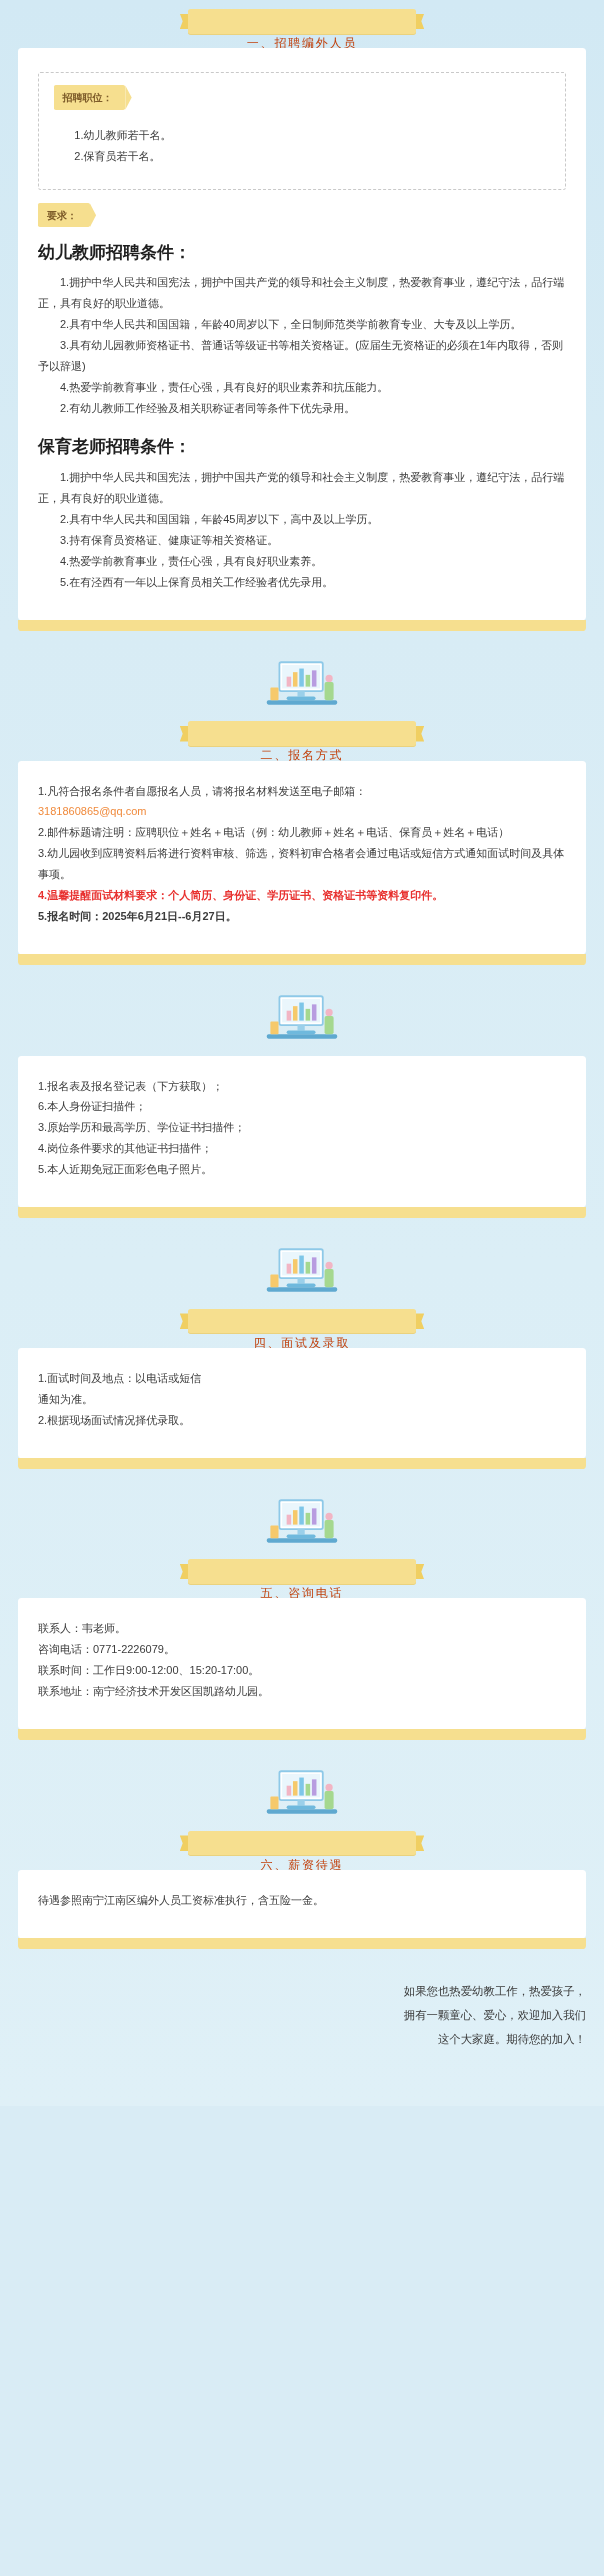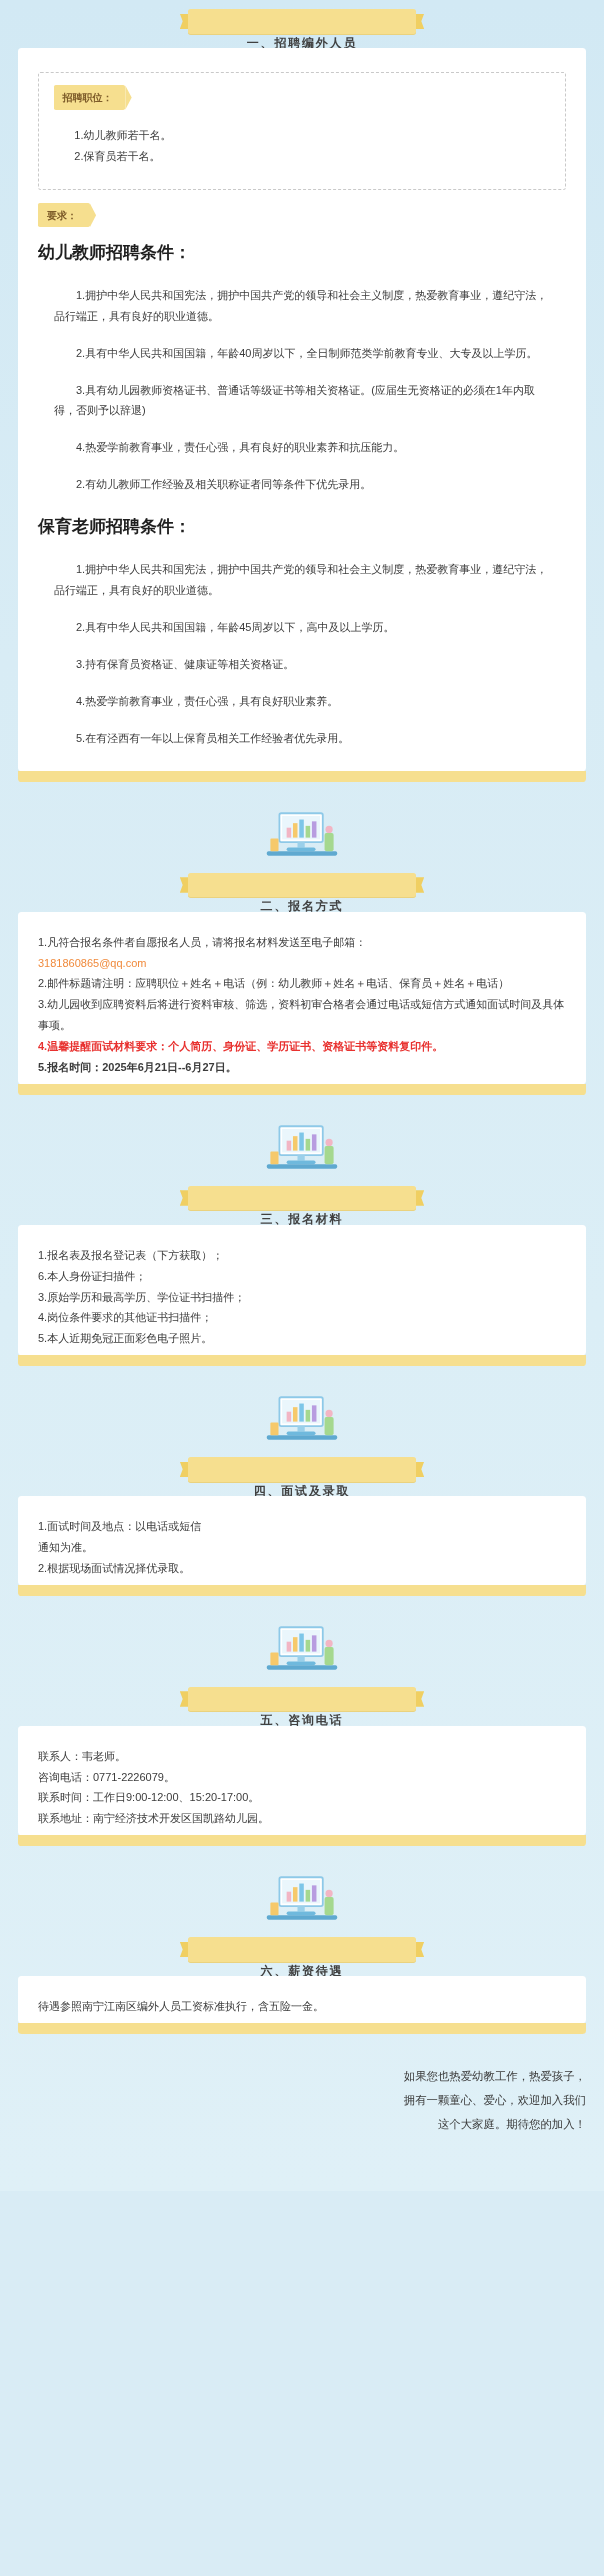--- a/index.html
+++ b/index.html
@@ -36,33 +36,33 @@
   .banner:before, .banner:after {
     content: "";
     position: absolute;
     top: 4.6px;
     width: 8.2px; height: 15.5px;
     background: #f0cf62;
   }
   .banner:before { left: -8.2px; clip-path: polygon(0 0,100% 0,100% 100%,0 100%,35% 50%); }
   .banner:after  { right: -8.2px; clip-path: polygon(0 0,100% 0,65% 50%,100% 100%,0 100%); }
   .banner-text {
-    color: #404040;
+    color: #c2410c;
     font-size: 12px;
-    font-weight: bold;
+    font-weight: normal;
     letter-spacing: 1.8px;
     margin-top: 44px;
   }
 
   
   .card {
     margin: 9px 18px 0 18px;
     background: #ffffff;
     border-radius: 3.6px;
-    padding: 20px 20px 6px 20px;
+    padding: 20px 20px 27px 20px;
     color: #3b3b3b;
     font-size: 11px;
     line-height: 1.9;
     position: relative;
   }
   .shadow-strip {
     margin: 0 18px 0 18px;
     height: 11px;
     background: #f6df8f;
     border-radius: 0 0 3.6px 3.6px;
@@ -99,21 +99,21 @@
   .inner-list li { list-style: none; }
 
   h4.sub {
     margin: 12.7px 0 3.6px 0;
     font-size: 17px;
     font-weight: bold;
     color: #1f1f1f;
   }
   h4.sub:first-of-type { margin-top: 1.8px; }
   p.line { margin: 0; text-indent: 0; }
-  p.indent { margin: 16px; text-indent: 2em; }
+  p.indent { margin: 0; text-indent: 2em; }
 
   .red { color: #e8312f; }
   .orange { color: #f08a3c; }
   .bold { font-weight: bold; }
 
   
   .illus-wrap { display: flex; justify-content: center; padding: 24px 0 1.8px 0; }
   .illus { width: 78px; height: 56px; position: relative; }
 
   .footer {
@@ -211,25 +211,20 @@
         <rect x="54" y="17" width="5" height="18" fill="#b89ce0"></rect>
         <rect x="38" y="40" width="8" height="6" fill="#9bd0ea"></rect>
         <rect x="26" y="46" width="32" height="4" rx="2" fill="#6fb9dd"></rect>
         <rect x="4" y="50" width="78" height="5" rx="2" fill="#5fa9d0"></rect>
         <rect x="8" y="36" width="9" height="14" rx="1" fill="#f6c96b"></rect>
         <rect x="68" y="30" width="10" height="20" rx="2" fill="#a5d88f"></rect>
         <circle cx="73" cy="26" r="4" fill="#f2b5c4"></circle>
       </svg>
     </div>
   </div>
-  <div class="banner-wrap">
-    <div class="banner">
-      <span class="banner-text">三、报名材料</span>
-    </div>
-  </div>
   <div class="card">
     <p class="line">1.报名表及报名登记表（下方获取）；</p>
     <p class="line">6.本人身份证扫描件；</p>
     <p class="line">3.原始学历和最高学历、学位证书扫描件；</p>
     <p class="line">4.岗位条件要求的其他证书扫描件；</p>
     <p class="line">5.本人近期免冠正面彩色电子照片。</p>
   </div>
   <div class="shadow-strip"></div>
 
   <div class="illus-wrap">

